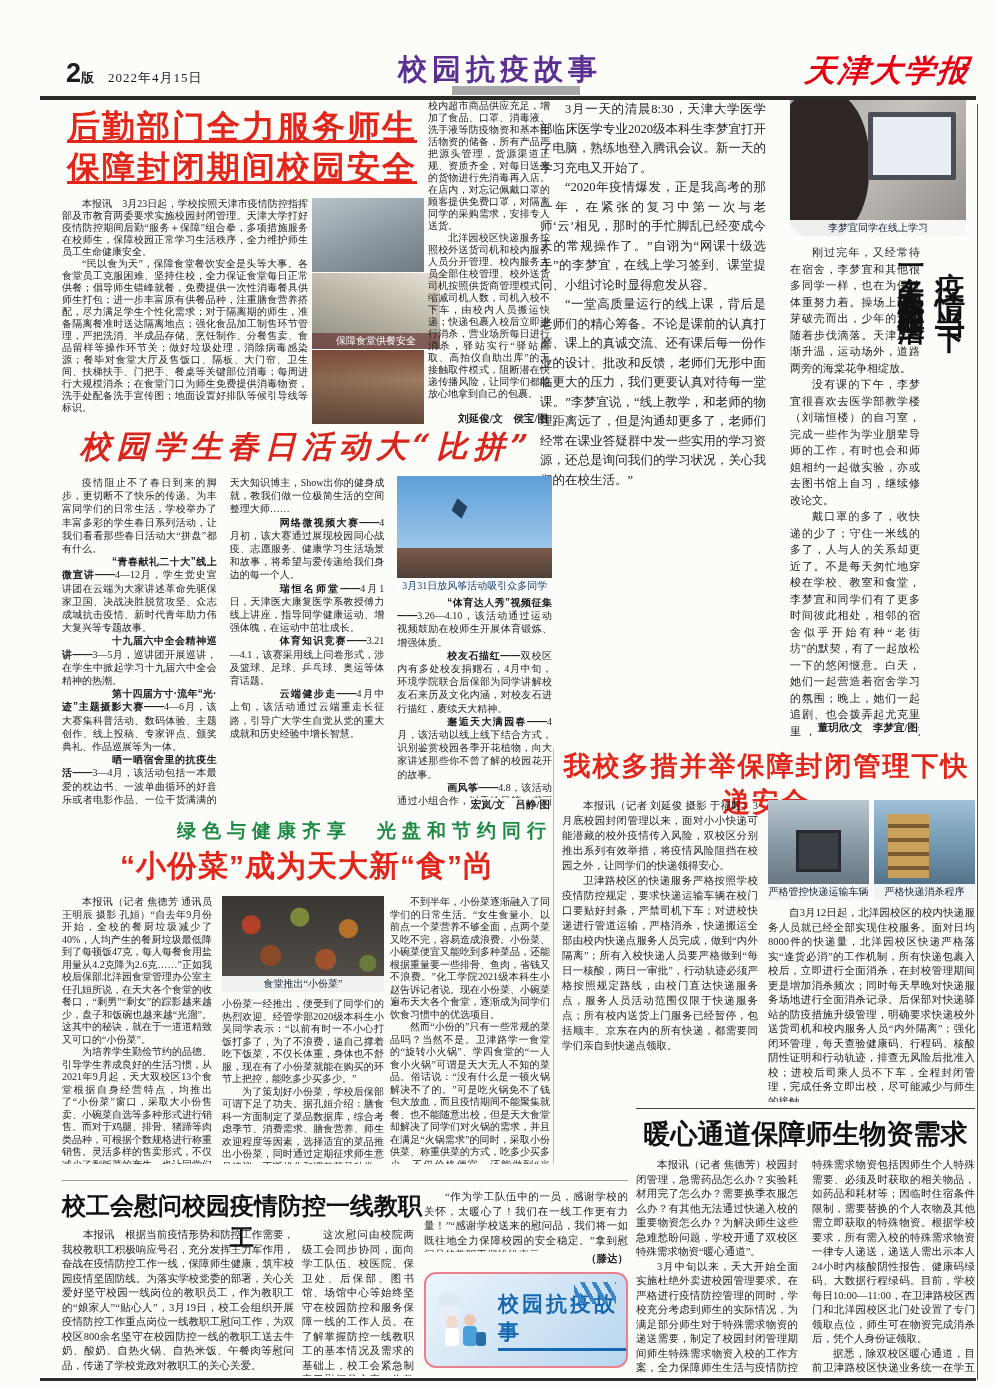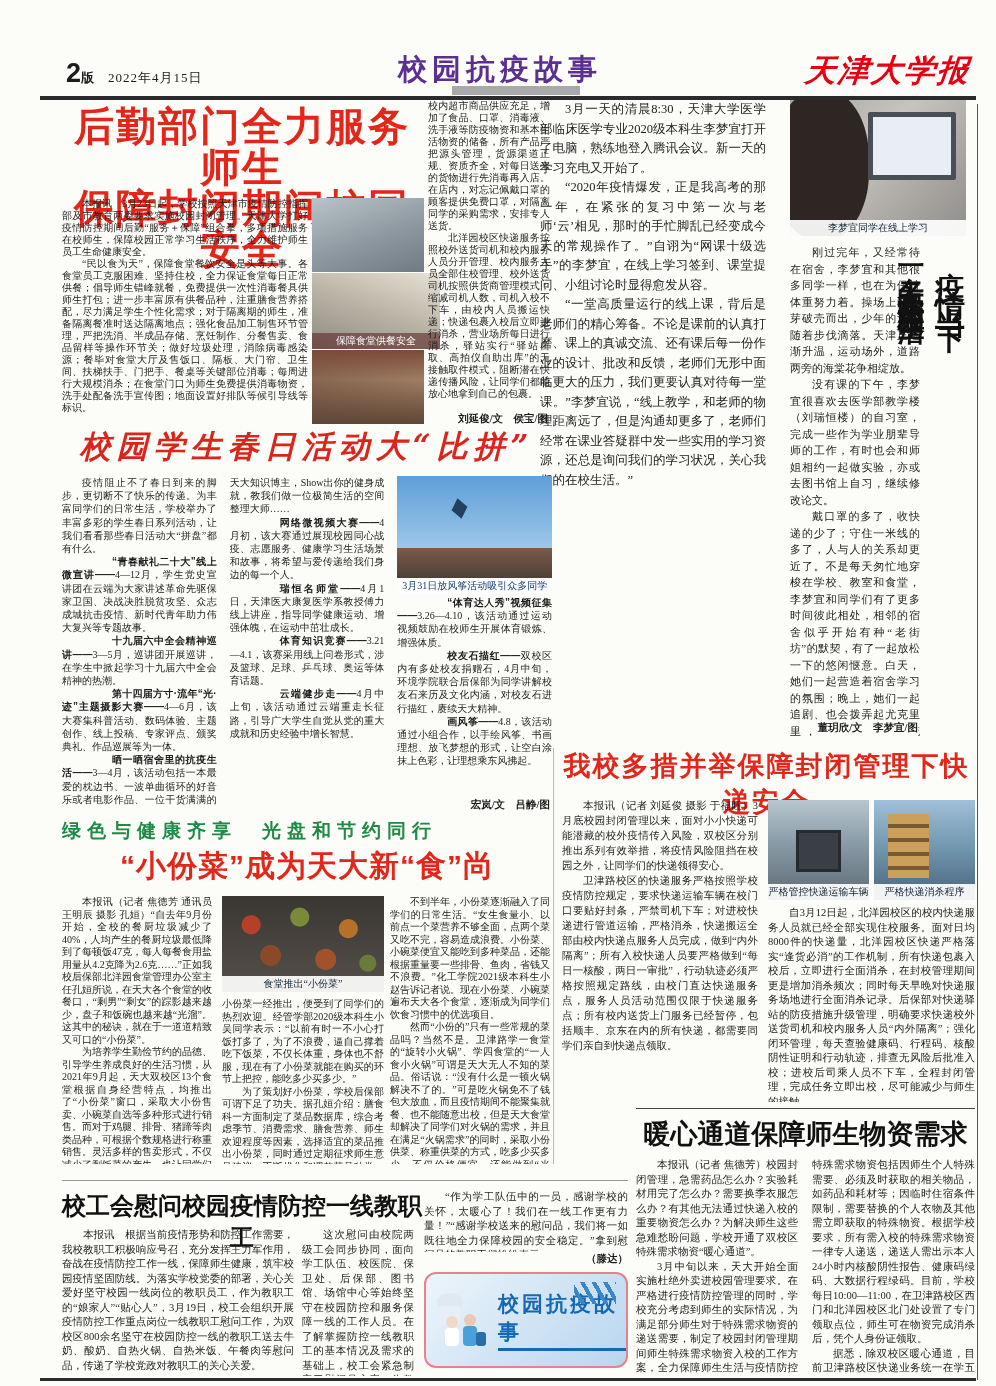--- a/index.html
+++ b/index.html
@@ -23,21 +23,21 @@
   .byline{position:absolute;right:2px;bottom:0;background:#fcfcf9;font-weight:bold;
           padding-left:6px;font-size:10.5px;}
   .lead{font-weight:bold;font-family:"Liberation Sans",sans-serif;padding-left:30px;}
   
   .hl-red{color:#e2261a;font-weight:bold;font-family:"Liberation Sans",sans-serif;
           text-align:center;letter-spacing:2px;}
   .hl-black{color:#111;font-weight:bold;font-family:"Liberation Sans",sans-serif;text-align:center;}
   .hl-callig{color:#d9251c;font-weight:bold;font-style:italic;font-family:"DejaVu Serif",serif;
              letter-spacing:6px;text-align:center;}
   .kicker{color:#1e8a45;font-weight:bold;font-family:"Liberation Sans",sans-serif;
-          letter-spacing:6px;text-align:left;}
+          letter-spacing:6px;text-align:right;}
   .vtitle{writing-mode:vertical-rl;font-family:"Liberation Sans",sans-serif;font-weight:bold;color:#111;}
   .vtitle .l1{font-size:30px;letter-spacing:18px;}
   .vtitle .l2{font-size:27px;letter-spacing:4px;margin-top:4px;}
   
   .photo{position:relative;overflow:hidden;background:#9aa3ab;}
   .pcap{position:absolute;left:0;right:0;bottom:0;background:rgba(255,255,255,.92);
         color:#123;font-size:10px;text-align:center;line-height:16px;white-space:nowrap;overflow:hidden;}
   .pcap.dark{background:rgba(90,30,30,.55);color:#fff;}
   .ph1a{background:linear-gradient(160deg,#b9c3c9,#8d98a0 55%,#6f7a83);}
   .ph1b{background:linear-gradient(200deg,#e8e2d6,#b9b3a6 50%,#8e8a80);}
@@ -85,21 +85,21 @@
     <span class="ed-num">2</span>
     <span class="ed-label">版</span>
     <span class="ed-date">2022年4月15日</span>
   </div>
   <div class="abs section-title" style="left:360px;top:50px;width:280px;">校园抗疫故事</div>
   <div class="abs section-bar" style="left:452px;top:86px;width:128px;"></div>
   <div class="abs masthead" style="left:790px;top:50px;width:180px;">天津大学报</div>
   <div class="abs rule-heavy" style="left:40px;top:96px;width:936px;height:4px;"></div>
   <div class="abs thin-v" style="left:977px;top:104px;height:1276px;"></div>
 
-  <div class="abs hl-red" style="left:62px;top:106px;width:360px;font-size:40px;line-height:41px;">
+  <div class="abs hl-red" style="left:62px;top:106px;width:360px;font-size:33px;line-height:41px;text-decoration:underline;">
     <div>后勤部门全力服务师生</div>
     <div>保障封闭期间校园安全</div>
   </div>
   <div class="abs col" style="left:62px;top:198px;width:246px;height:227px;font-size:10px;line-height:12px;">
     <p>本报讯　3月23日起，学校按照天津市疫情防控指挥部及市教育两委要求实施校园封闭管理。天津大学打好疫情防控期间后勤“服务＋保障”组合拳，多项措施服务在校师生，保障校园正常学习生活秩序，全力维护师生员工生命健康安全。</p>
     <p>“民以食为天”，保障食堂餐饮安全是头等大事。各食堂员工克服困难、坚持住校，全力保证食堂每日正常供餐；倡导师生错峰就餐，免费提供一次性消毒餐具供师生打包；进一步丰富原有供餐品种，注重膳食营养搭配，尽力满足学生个性化需求；对于隔离期的师生，准备隔离餐准时送达隔离地点；强化食品加工制售环节管理，严把洗消、半成品存储、烹饪制作、分餐售卖、食品留样等操作环节关；做好垃圾处理，消除病毒感染源；餐毕对食堂大厅及售饭口、隔板、大门帘、卫生间、扶梯扶手、门把手、餐桌等关键部位消毒；每周进行大规模消杀；在食堂门口为师生免费提供消毒物资，洗手处配备洗手宣传图；地面设置好排队等候引导线等标识。</p>
   </div>
   <div class="abs" style="left:312px;top:198px;width:112px;height:227px;">
     <div class="photo ph1a" style="width:112px;height:74px;"></div>
     <div class="photo ph1b" style="width:128px;height:76px;margin-top:1px;">
@@ -146,20 +146,21 @@
     <p style="margin:0;text-indent:2em;"><b class="lead">瑞恒名师堂——</b><span>4月1日，天津医大康复医学系教授傅力线上讲座，指导同学健康运动、增强体魄，在运动中茁壮成长。</span></p>
     <p style="margin:0;text-indent:2em;"><b class="lead">体育知识竞赛——</b><span>3.21—4.1，该赛采用线上问卷形式，涉及篮球、足球、乒乓球、奥运等体育话题。</span></p>
     <p style="margin:0;text-indent:2em;"><b class="lead">云端健步走——</b><span>4月中上旬，该活动通过云端重走长征路，引导广大学生自觉从党的重大成就和历史经验中增长智慧。</span></p>
     <div class="photo ph-kite" style="width:100%;height:118px;break-inside:avoid;margin:2px 0;">
       <div class="bld"></div>
       <div class="kite"></div>
       <div class="pcap" style="color:#1a3a6b;">3月31日放风筝活动吸引众多同学</div>
     </div>
     <p style="margin:0;text-indent:2em;"><b class="lead">“体育达人秀”视频征集——</b><span>3.26—4.10，该活动通过运动视频鼓励在校师生开展体育锻炼、增强体质。</span></p>
     <p style="margin:0;text-indent:2em;"><b class="lead">校友石描红——</b><span>双校区内有多处校友捐赠石，4月中旬，环境学院联合后保部为同学讲解校友石来历及文化内涵，对校友石进行描红，赓续天大精神。</span></p>
+    <p style="margin:0;text-indent:2em;"><b class="lead">邂逅天大满园春——</b><span>4月，该活动以线上线下结合方式，识别鉴赏校园各季开花植物，向大家讲述那些你不曾了解的校园花开的故事。</span></p>
     <p style="margin:0;text-indent:2em;"><b class="lead">画风筝——</b><span>4.8，该活动通过小组合作，以手绘风筝、书画理想、放飞梦想的形式，让空白涂抹上色彩，让理想乘东风拂起。</span></p>
 
   </div>
   <div class="abs" style="left:62px;top:796px;width:490px;height:16px;">
     <span class="byline" style="position:absolute;">宏岚/文　吕静/图</span>
   </div>
 
   <div class="abs thin-v" style="left:553px;top:748px;height:416px;background:#bbb;"></div>
   <div class="abs hl-red" style="left:558px;top:748px;width:417px;font-size:27px;">我校多措并举保障封闭管理下快递安全</div>
   <div class="abs col" style="left:562px;top:798px;width:196px;height:306px;font-size:10.5px;line-height:15px;">

